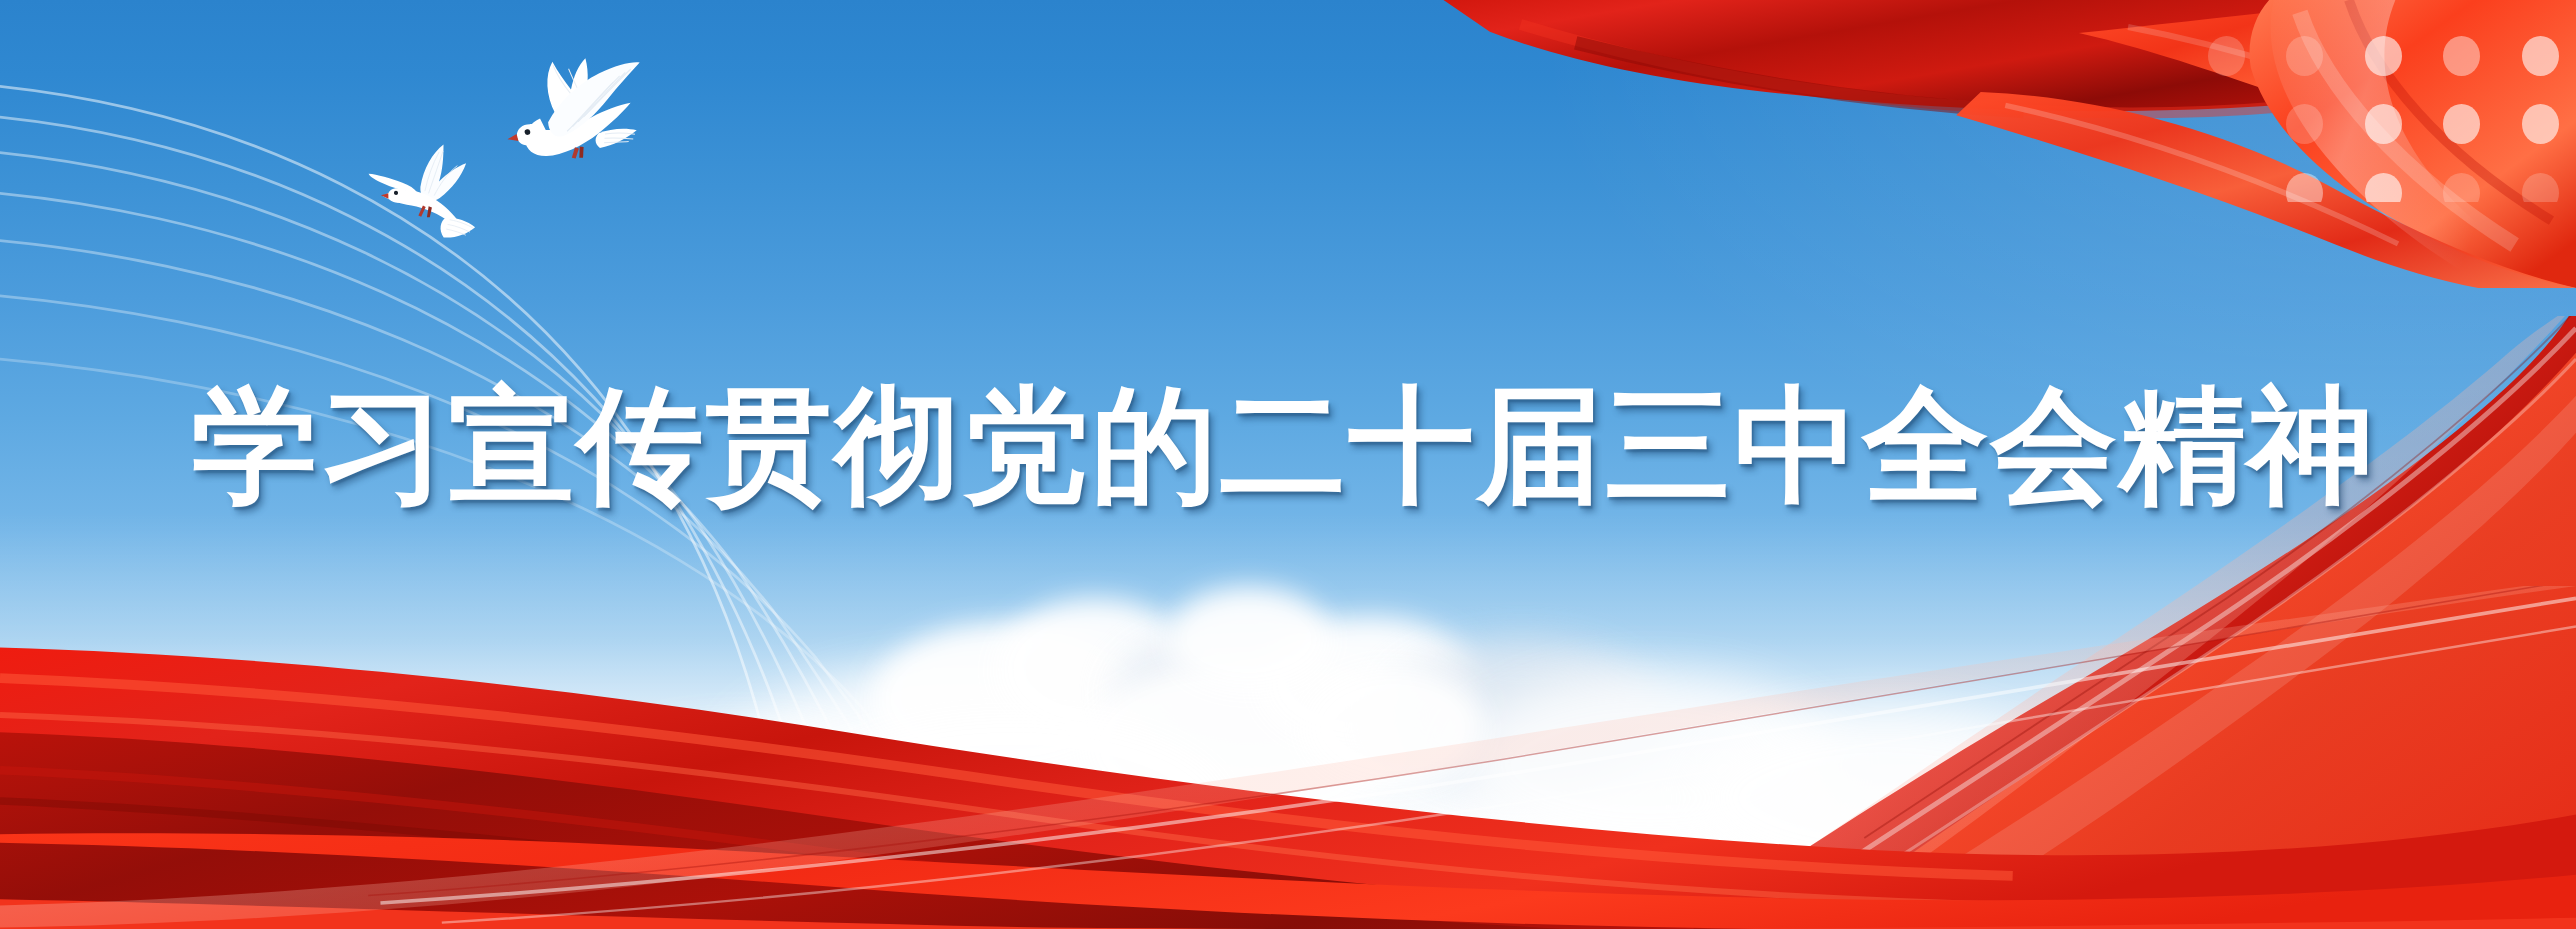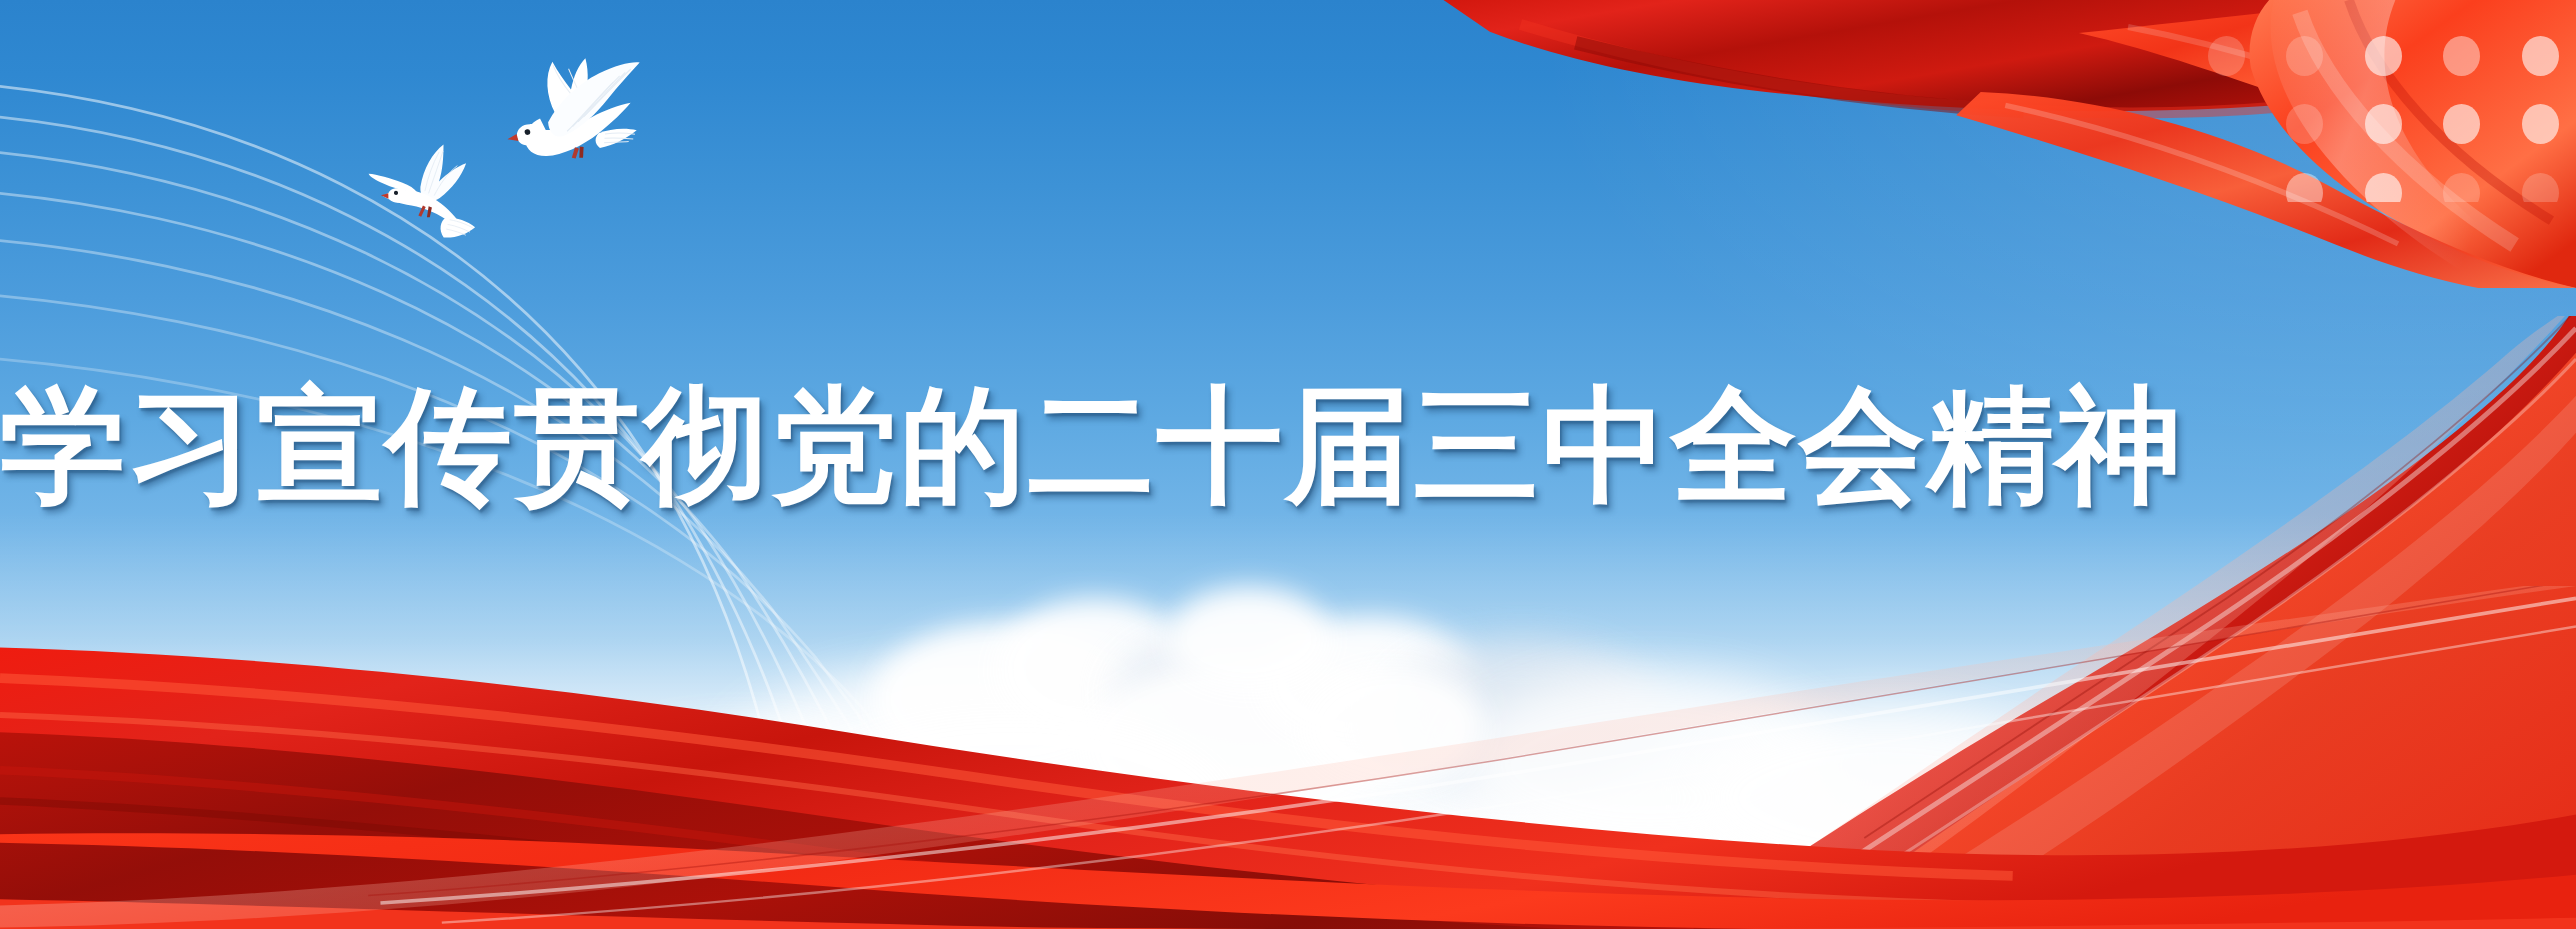--- a/index.html
+++ b/index.html
@@ -53,20 +53,21 @@
   .dot.bright{background:rgba(255,255,255,.6);}
   
   .waves{position:absolute;left:0;right:0;bottom:0;height:344px;overflow:hidden;}
   .waves svg{width:100%;height:100%;display:block;}
   
   .drape{position:absolute;right:0;bottom:0;width:1043px;height:614px;overflow:hidden;}
   .drape svg{width:100%;height:100%;display:block;}
   
   .headline{
     position:absolute;left:0;right:8px;top:376px;
+    text-align:center;
     white-space:nowrap;
     color:#ffffff;
     font-size:126px;
     line-height:141px;
     font-weight:bold;
     letter-spacing:2.5px;
     text-shadow:
        4.3px 5.5px 6.1px rgba(20,60,100,.42),
        1.8px 2.5px 1.8px rgba(20,60,100,.30);
     z-index:40;

